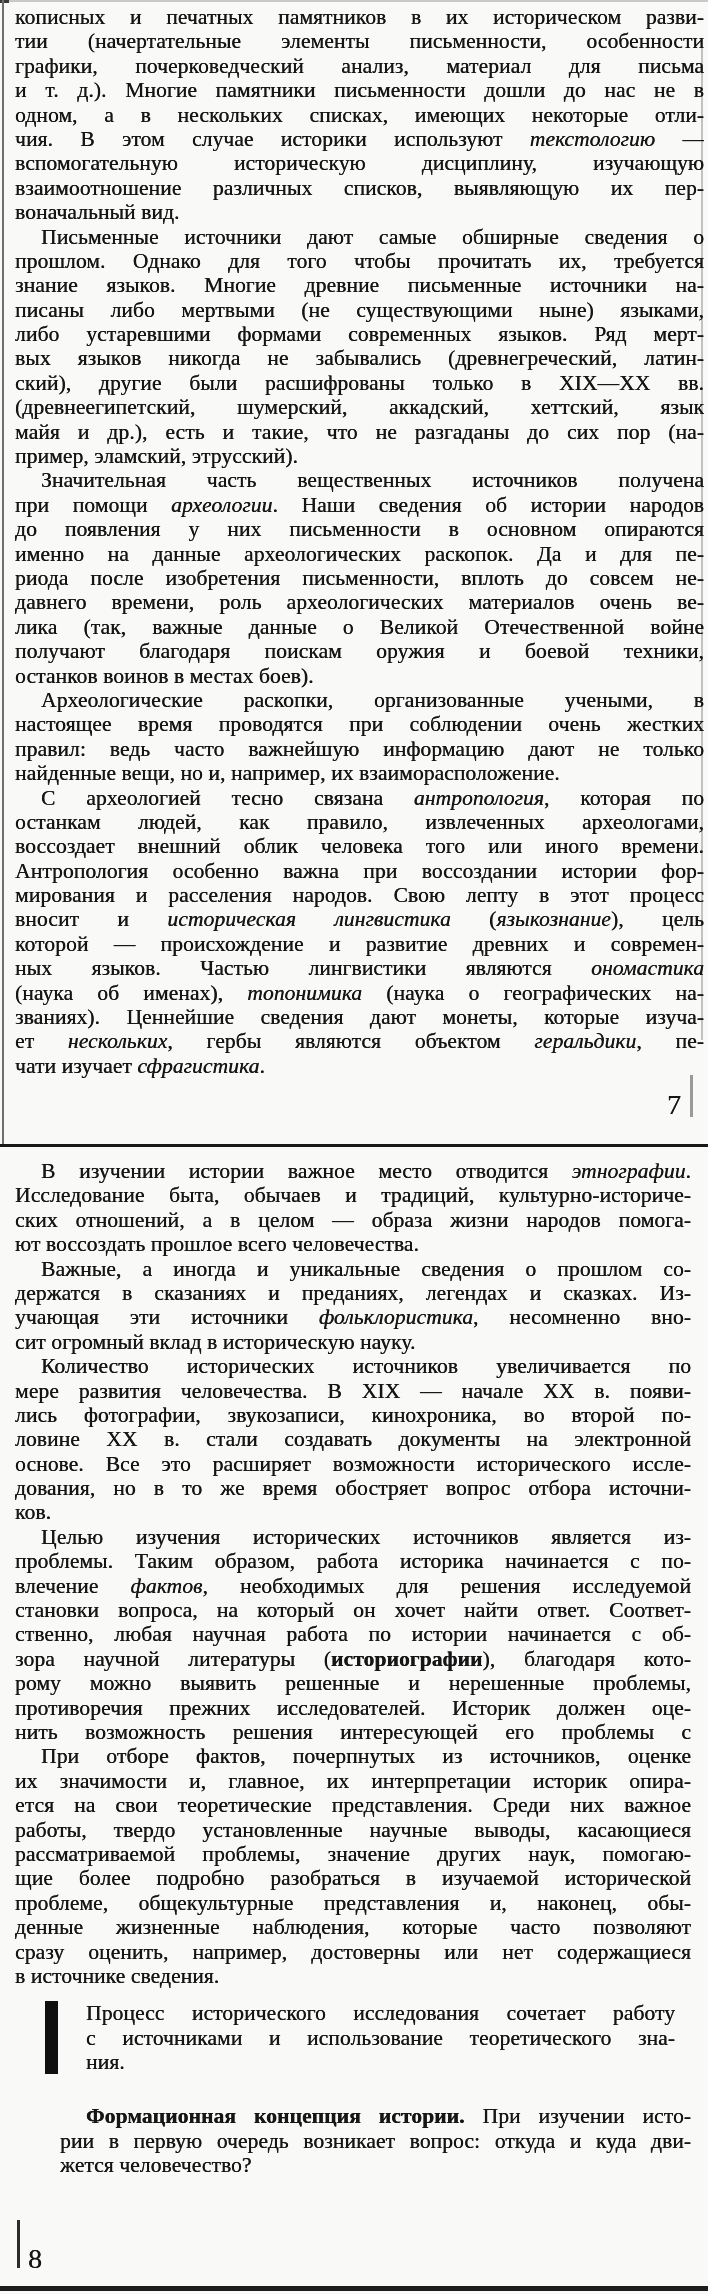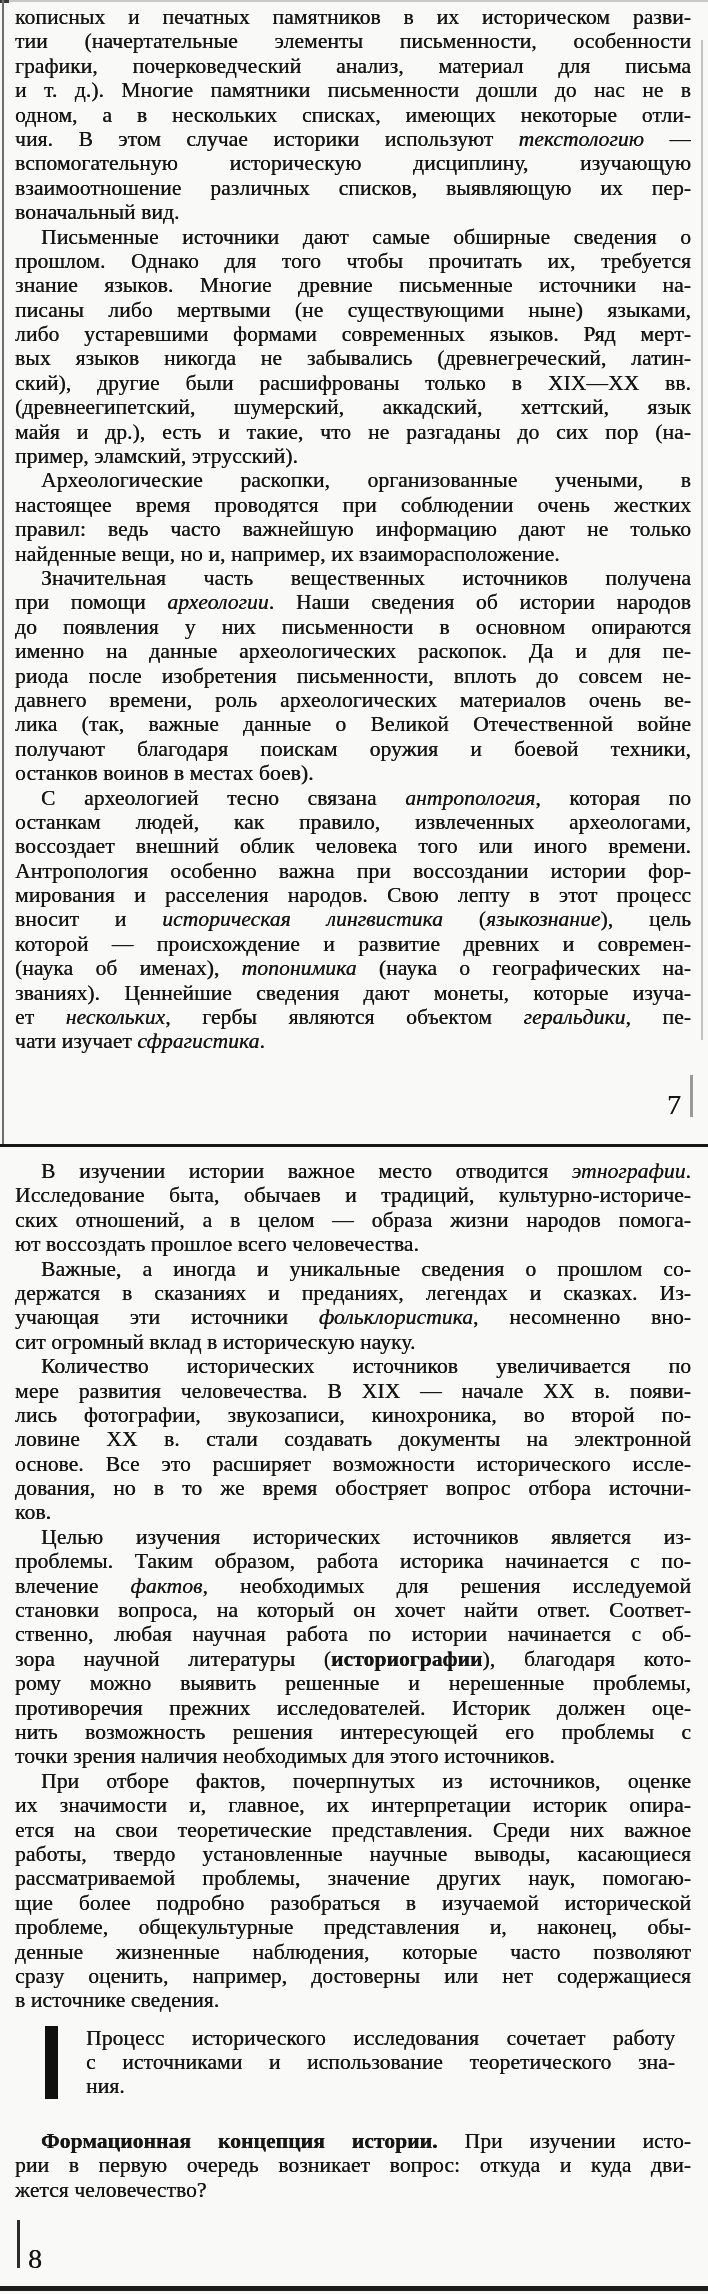--- a/index.html
+++ b/index.html
@@ -10,35 +10,35 @@
   html,body{margin:0;padding:0;}
   body{
     width:708px;height:2294px;position:relative;
     background:var(--paper);
     font-family:"Liberation Serif", serif;
     color:var(--ink);
     overflow:hidden;
   }
   .scan{position:absolute;inset:0;}
   .pagearea{position:absolute;left:0;right:0;box-sizing:border-box;}
-  .page7{top:0;height:1124px;padding:5px 17px 0 15px;}
+  .page7{top:0;height:1124px;padding:5px 4px 0 15px;}
   .page8{top:1149px;height:1145px;padding:10px 17px 0 15px;}
   .line{
     height:var(--lh);line-height:var(--lh);
     text-align:justify;text-align-last:justify;
     font-size:21.5px;letter-spacing:0.1px;
     text-shadow:0.35px 0 0 currentColor;
     white-space:normal;overflow:hidden;
   }
   .line.lastline{text-align-last:left;}
   .line.firstline{text-indent:26px;}
   .it{font-style:italic;}
   .bd{font-weight:bold;}
   .para{margin:0;}
-  .para.gap-top{margin-top:30px;}
+  .para.gap-top{margin-top:30px;margin-left:45px;}
   .quote-row{display:flex;margin:13px 16px 0 30px;}
   .quote-bar{width:13px;background:#101010;margin-right:28px;flex:0 0 auto;}
   .quote-text{flex:1;min-width:0;}
   .pagenum{position:absolute;font-size:28px;line-height:34px;text-shadow:0.3px 0 0 currentColor;}
   .pn7{right:27px;top:1088px;}
   .pn8{left:28px;top:2242px;}
   .tick7{position:absolute;right:15px;top:1075px;width:3px;height:42px;background:#9a9a9a;}
   .tick8{position:absolute;left:17px;top:2220px;width:3px;height:48px;background:#2b2b2b;}
   .divider{position:absolute;left:0;top:1144px;width:100%;height:3px;background:#181818;}
   .edge-top{position:absolute;left:0;top:0;width:100%;height:1.5px;background:#c9c9c5;}
@@ -76,44 +76,45 @@
           <div class="line">знание языков. Многие древние письменные источники на-</div>
           <div class="line">писаны либо мертвыми (не существующими ныне) языками,</div>
           <div class="line">либо устаревшими формами современных языков. Ряд мерт-</div>
           <div class="line">вых языков никогда не забывались (древнегреческий, латин-</div>
           <div class="line">ский), другие были расшифрованы только в XIX—XX вв.</div>
           <div class="line">(древнеегипетский, шумерский, аккадский, хеттский, язык</div>
           <div class="line">майя и др.), есть и такие, что не разгаданы до сих пор (на-</div>
           <div class="line lastline">пример, эламский, этрусский).</div>
         </div>
         <div class="para">
-          <div class="line firstline">Археологические раскопки, организованные учеными, в</div>
-          <div class="line">настоящее время проводятся при соблюдении очень жестких</div>
-          <div class="line">правил: ведь часто важнейшую информацию дают не только</div>
-          <div class="line lastline">найденные вещи, но и, например, их взаиморасположение.</div>
-        </div>
-        <div class="para">
           <div class="line firstline">Значительная часть вещественных источников получена</div>
           <div class="line"><span>при помощи </span><span class="it">археологии</span><span>. Наши сведения об истории народов</span></div>
           <div class="line">до появления у них письменности в основном опираются</div>
           <div class="line">именно на данные археологических раскопок. Да и для пе-</div>
           <div class="line">риода после изобретения письменности, вплоть до совсем не-</div>
           <div class="line">давнего времени, роль археологических материалов очень ве-</div>
           <div class="line">лика (так, важные данные о Великой Отечественной войне</div>
           <div class="line">получают благодаря поискам оружия и боевой техники,</div>
           <div class="line lastline">останков воинов в местах боев).</div>
         </div>
         <div class="para">
+          <div class="line firstline">Археологические раскопки, организованные учеными, в</div>
+          <div class="line">настоящее время проводятся при соблюдении очень жестких</div>
+          <div class="line">правил: ведь часто важнейшую информацию дают не только</div>
+          <div class="line lastline">найденные вещи, но и, например, их взаиморасположение.</div>
+        </div>
+        <div class="para">
           <div class="line firstline"><span>С археологией тесно связана </span><span class="it">антропология</span><span>, которая по</span></div>
           <div class="line">останкам людей, как правило, извлеченных археологами,</div>
           <div class="line">воссоздает внешний облик человека того или иного времени.</div>
           <div class="line">Антропология особенно важна при воссоздании истории фор-</div>
           <div class="line">мирования и расселения народов. Свою лепту в этот процесс</div>
           <div class="line"><span>вносит и </span><span class="it">историческая лингвистика</span><span> (</span><span class="it">языкознание</span><span>), цель</span></div>
           <div class="line">которой — происхождение и развитие древних и современ-</div>
+          <div class="line"><span>ных языков. Частью лингвистики являются </span><span class="it">ономастика</span></div>
           <div class="line"><span>(наука об именах), </span><span class="it">топонимика</span><span> (наука о географических на-</span></div>
           <div class="line">званиях). Ценнейшие сведения дают монеты, которые изуча-</div>
           <div class="line"><span>ет </span><span class="it">нескольких</span><span>, гербы являются объектом </span><span class="it">геральдики</span><span>, пе-</span></div>
           <div class="line lastline"><span>чати изучает </span><span class="it">сфрагистика</span><span>.</span></div>
         </div>
       </div>
   </div>
 
   <div class="tick7"></div>
   <div class="pagenum pn7">7</div>
@@ -146,21 +147,20 @@
         <div class="para">
           <div class="line firstline">Целью изучения исторических источников является из-</div>
           <div class="line">проблемы. Таким образом, работа историка начинается с по-</div>
           <div class="line"><span>влечение </span><span class="it">фактов</span><span>, необходимых для решения исследуемой</span></div>
           <div class="line">становки вопроса, на который он хочет найти ответ. Соответ-</div>
           <div class="line">ственно, любая научная работа по истории начинается с об-</div>
           <div class="line"><span>зора научной литературы (</span><span class="bd">историографии</span><span>), благодаря кото-</span></div>
           <div class="line">рому можно выявить решенные и нерешенные проблемы,</div>
           <div class="line">противоречия прежних исследователей. Историк должен оце-</div>
           <div class="line">нить возможность решения интересующей его проблемы с</div>
-          <div class="line lastline">точки зрения наличия необходимых для этого источников.</div>
         </div>
         <div class="para">
           <div class="line firstline">При отборе фактов, почерпнутых из источников, оценке</div>
           <div class="line">их значимости и, главное, их интерпретации историк опира-</div>
           <div class="line">ется на свои теоретические представления. Среди них важное</div>
           <div class="line">работы, твердо установленные научные выводы, касающиеся</div>
           <div class="line">рассматриваемой проблемы, значение других наук, помогаю-</div>
           <div class="line">щие более подробно разобраться в изучаемой исторической</div>
           <div class="line">проблеме, общекультурные представления и, наконец, обы-</div>
           <div class="line">денные жизненные наблюдения, которые часто позволяют</div>

